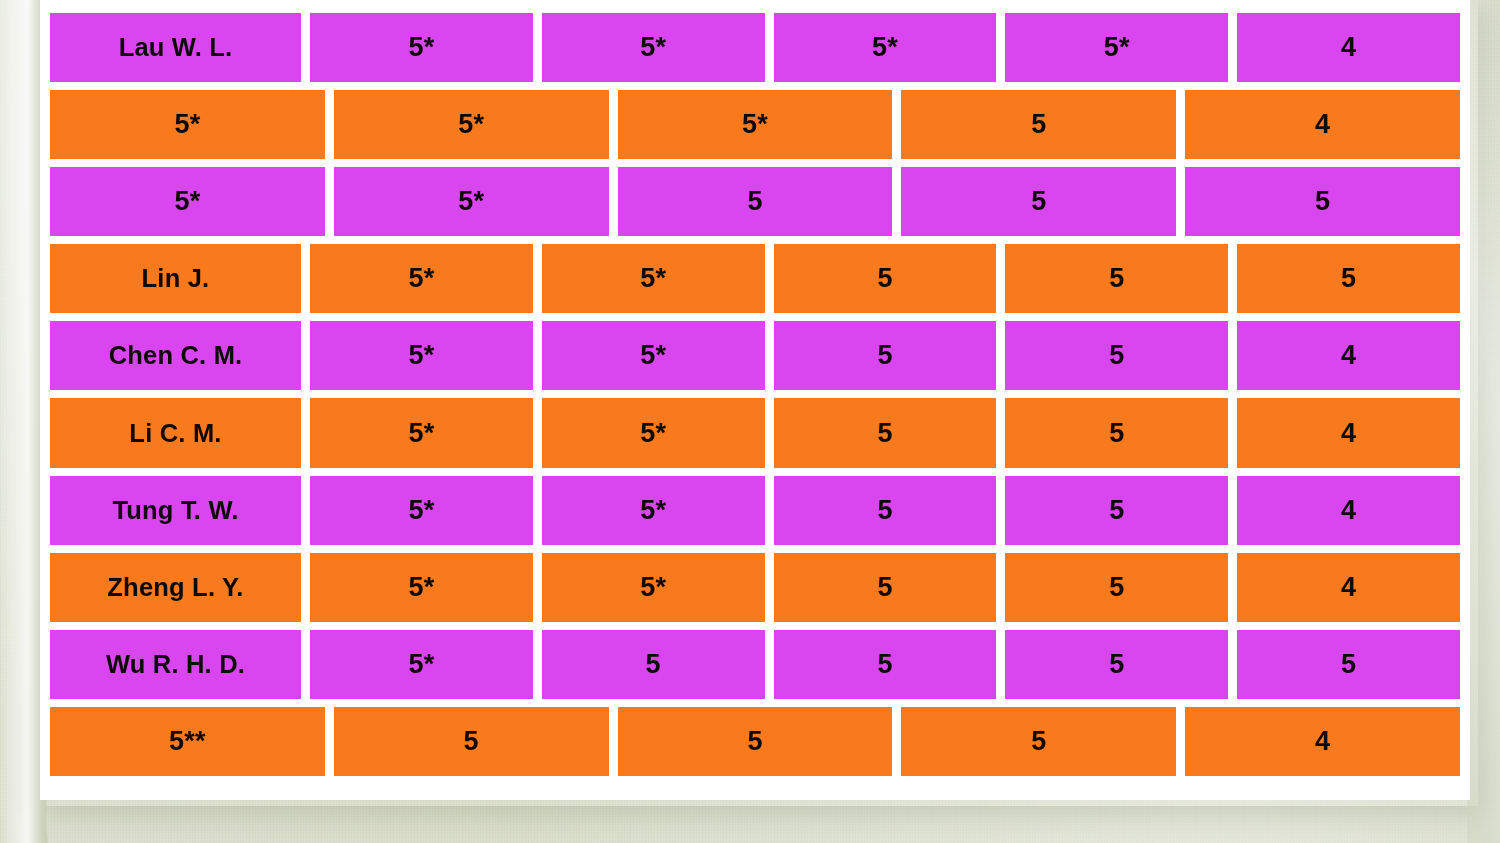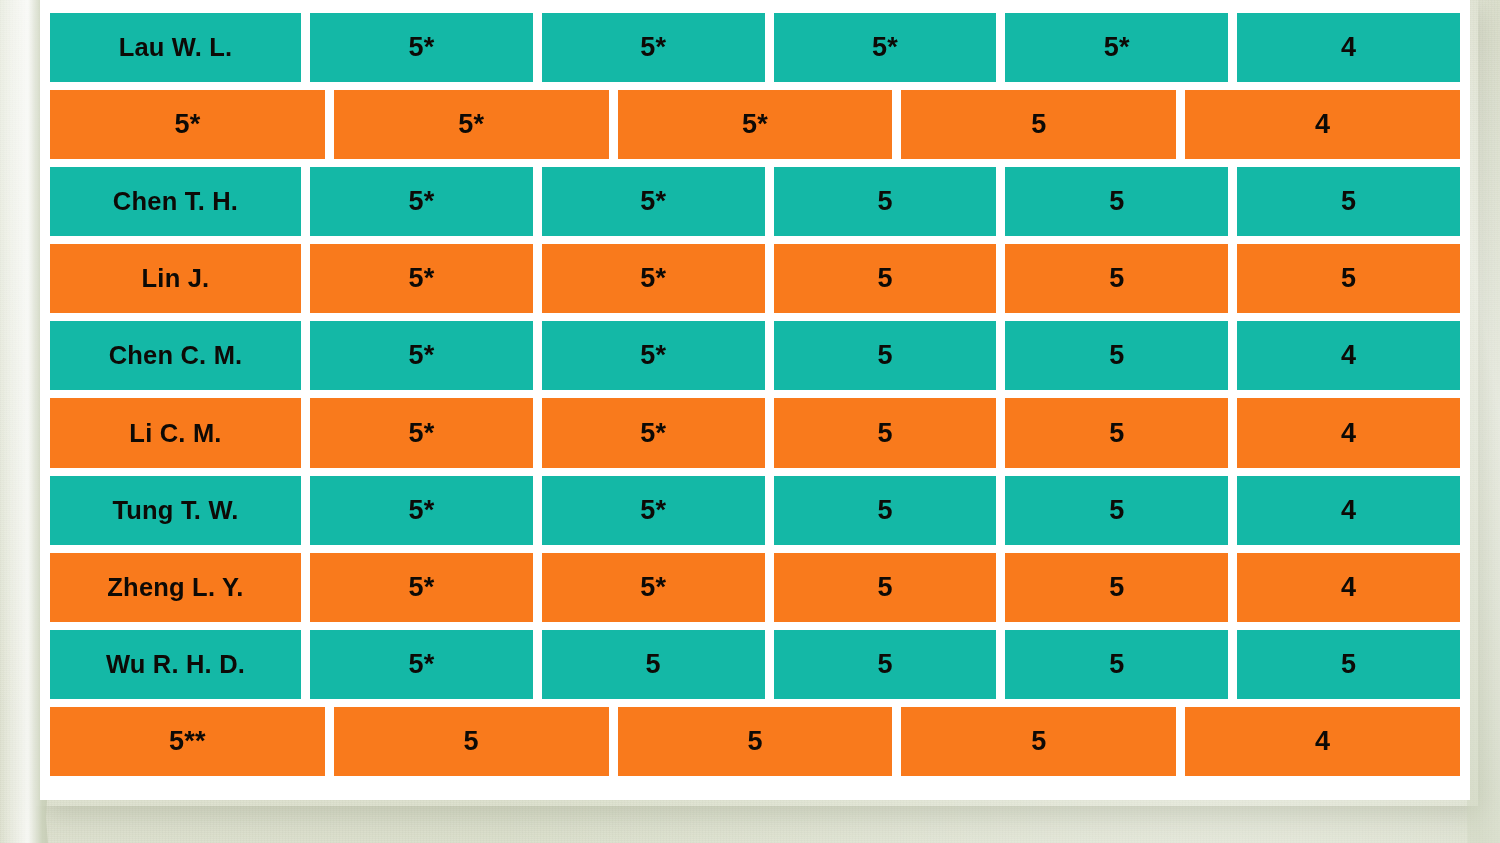--- a/index.html
+++ b/index.html
@@ -129,21 +129,21 @@
 
   .grid-cell.name-cell {
     flex: 0 0 251px;
     font-size: 25.5px;
   }
   .grid-cell.value-cell {
     flex: 1 1 0;
   }
 
   
-  .row-light .grid-cell { background: #14b8a6; }
+  .row-light .grid-cell { background: #d946ef; }
   .row-dark  .grid-cell { background: #f97a1c; }
 
   
   .name-text {
     white-space: nowrap;
   }
   .value-text {
     white-space: nowrap;
   }
 </style>
@@ -189,23 +189,20 @@
           <span class="value-text">5*</span>
         </div>
         <div class="grid-cell value-cell">
           <span class="value-text">5</span>
         </div>
         <div class="grid-cell value-cell">
           <span class="value-text">4</span>
         </div>
       </div>
       <div class="grid-row row-light">
-        <div class="grid-cell name-cell">
-          <span class="name-text">Chen  T. H.</span>
-        </div>
         <div class="grid-cell value-cell">
           <span class="value-text">5*</span>
         </div>
         <div class="grid-cell value-cell">
           <span class="value-text">5*</span>
         </div>
         <div class="grid-cell value-cell">
           <span class="value-text">5</span>
         </div>
         <div class="grid-cell value-cell">

